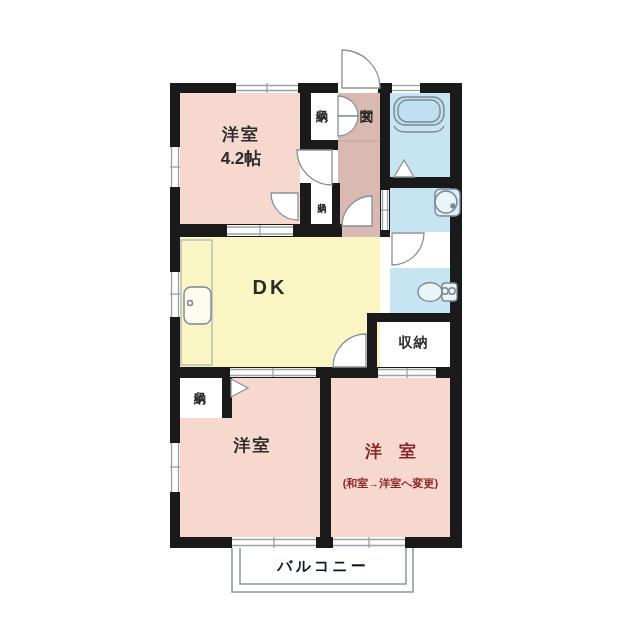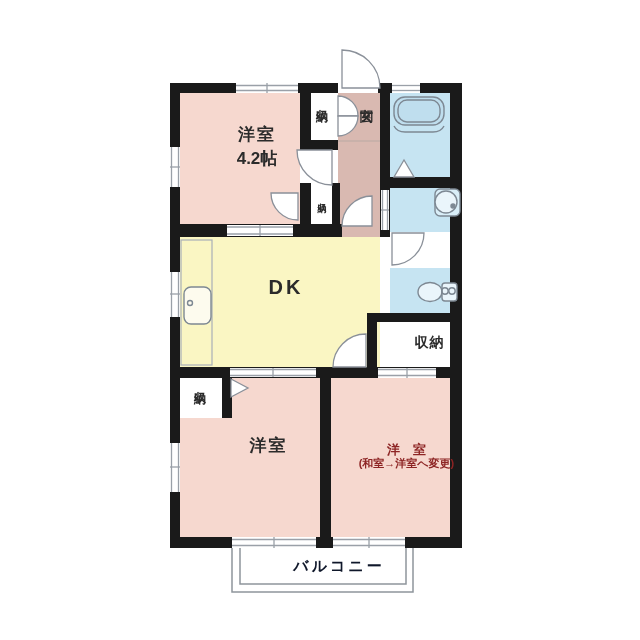--- a/index.html
+++ b/index.html
@@ -14,21 +14,21 @@
   .blue{fill:#c6e4f2;}
   .whitefloor{fill:#ffffff;}
   .door{fill:#ffffff;stroke:#8a9099;stroke-width:1.3;}
   .fix{stroke:#7d8893;stroke-width:1.4;}
   .nofill{fill:none;}
   .winline{stroke:#9aa0a8;stroke-width:1.3;}
   .lightline{stroke:#b9aaa4;stroke-width:1.2;}
   .balcony-line{fill:none;stroke:#8f959c;stroke-width:1.5;}
 
   .lbl{position:absolute;color:#2b2b2b;font-weight:bold;line-height:1;white-space:nowrap;}
-  .center{text-align:center;padding-left:16px;}
+  .center{text-align:center;}
   .vert{writing-mode:vertical-rl;letter-spacing:2px;}
   .red{color:#8d2424;}
 </style>
 </head>
 <body>
 
 <div id="stage">
 
 <svg id="plan-svg" width="640" height="640" viewBox="0 0 640 640">
 
@@ -186,17 +186,17 @@
   <div class="lbl vert" style="left:360px;top:98px;font-size:13px;">玄関</div>
   <div class="lbl vert" style="left:317px;top:196px;font-size:9px;letter-spacing:1px;">収納</div>
 
   <div class="lbl center" style="left:190px;top:277px;width:160px;font-size:20px;letter-spacing:3px;text-align:center;">DK</div>
 
   <div class="lbl center" style="left:377px;top:335px;width:73px;font-size:14px;letter-spacing:1px;">収納</div>
   <div class="lbl vert" style="left:194px;top:381px;font-size:12px;">収納</div>
 
   <div class="lbl center" style="left:185px;top:437px;width:135px;font-size:17px;letter-spacing:2px;">洋室</div>
 
-  <div class="lbl center red" style="left:331px;top:443px;width:119px;font-size:13px;">洋　室</div>
-  <div class="lbl center red" style="left:326px;top:458px;width:129px;font-size:11px;">(和室→洋室へ変更)</div>
+  <div class="lbl center red" style="left:331px;top:443px;width:119px;font-size:17px;">洋　室</div>
+  <div class="lbl center red" style="left:326px;top:478px;width:129px;font-size:11px;">(和室→洋室へ変更)</div>
 
   <div class="lbl center" style="left:240px;top:558px;width:166px;font-size:15px;letter-spacing:3px;color:#0f172a;">バルコニー</div>
 </div>
 
 </body></html>

